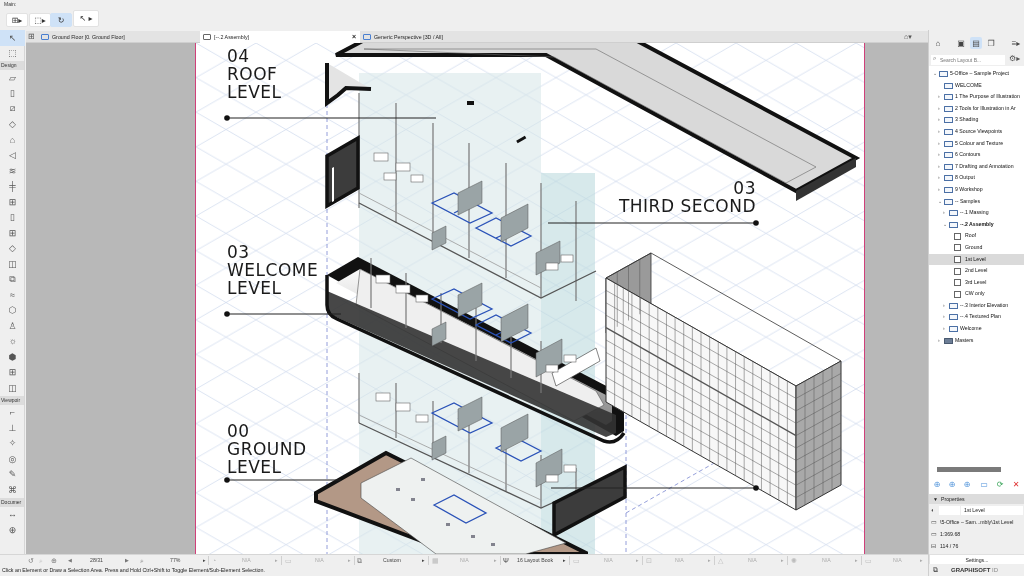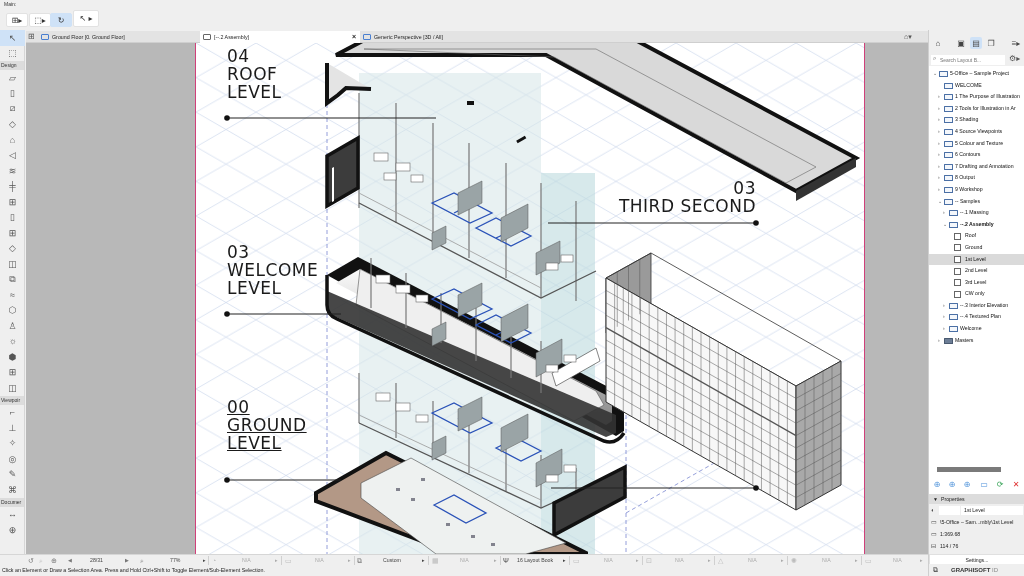--- a/index.html
+++ b/index.html
@@ -431,21 +431,21 @@
     </div>
     <div class="lvl-label right" style="left:420px;top:136px;width:140px;">
       <div>03</div>
       <div>THIRD SECOND</div>
     </div>
     <div class="lvl-label" style="left:31px;top:200px;">
       <div>03</div>
       <div>WELCOME</div>
       <div>LEVEL</div>
     </div>
-    <div class="lvl-label" style="left:31px;top:355px;text-decoration:underline;">
+    <div class="lvl-label" style="left:31px;top:379px;">
       <div>00</div>
       <div>GROUND</div>
       <div>LEVEL</div>
     </div>
   </div>
 
   <div id="navigator" class="abs">
     <div id="nav-toolbar" class="abs">
       <div class="nav-tbtn" style="left:3px;">⌂</div>
       <div class="nav-tbtn" style="left:26px;">▣</div>

